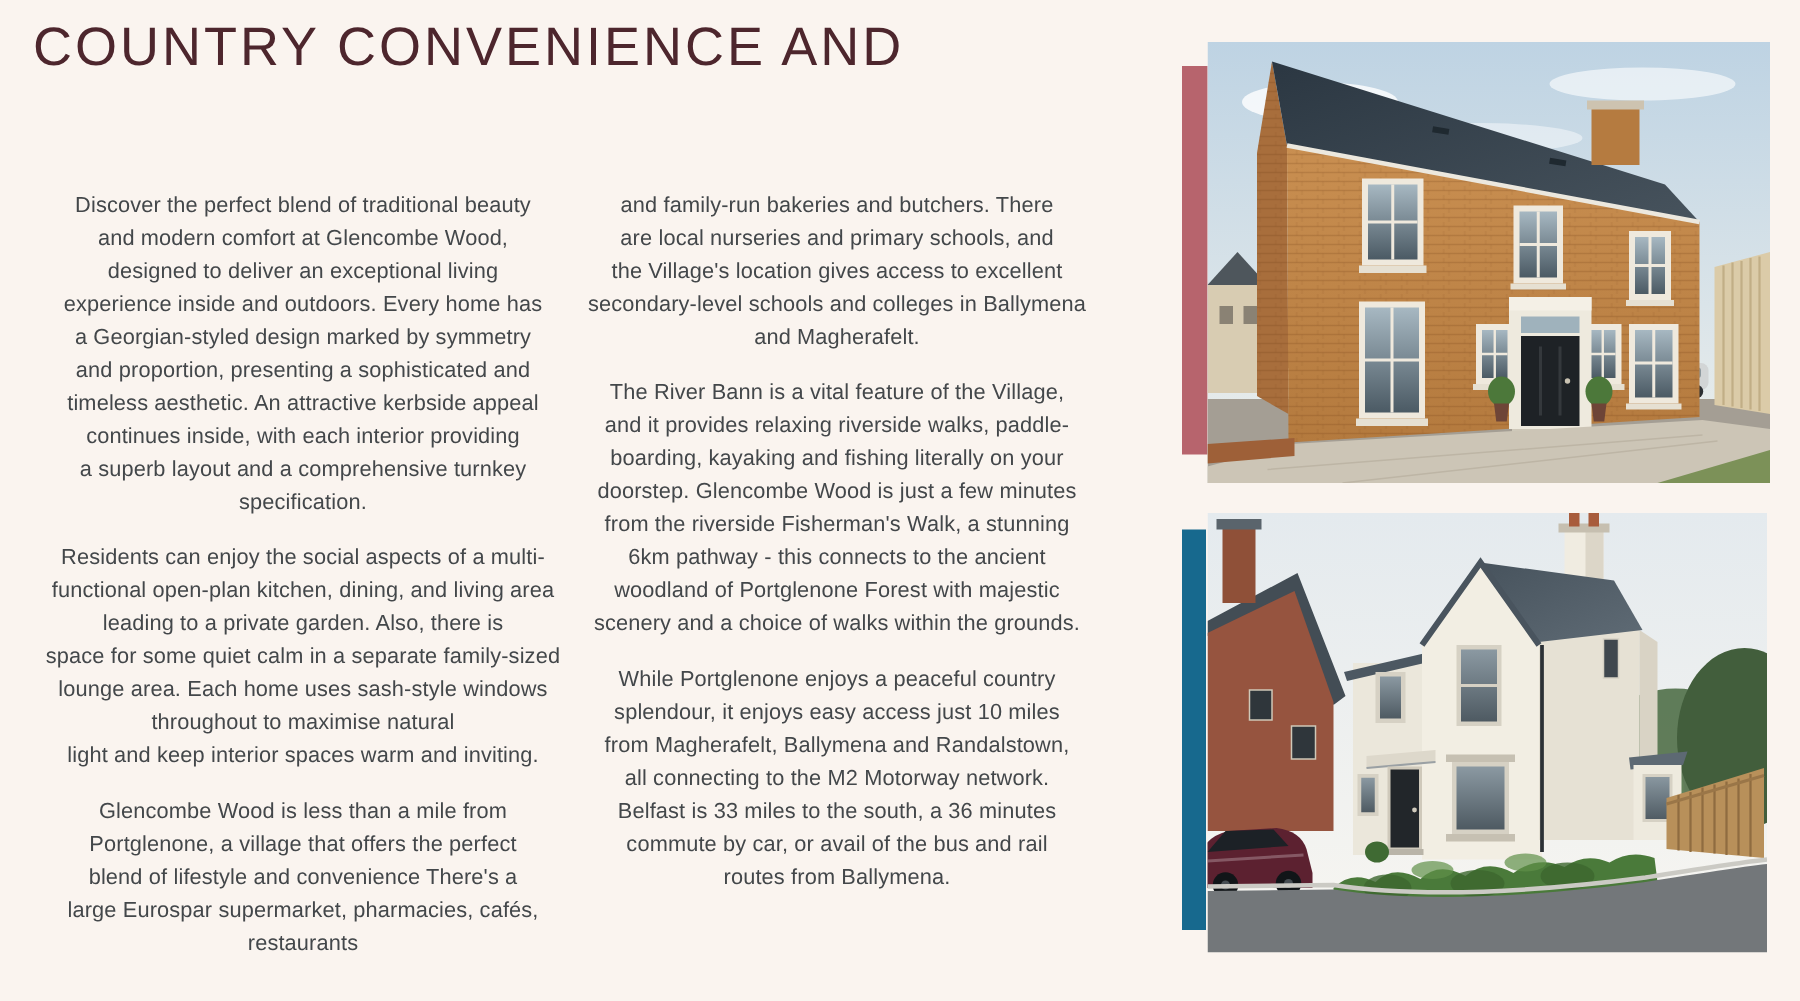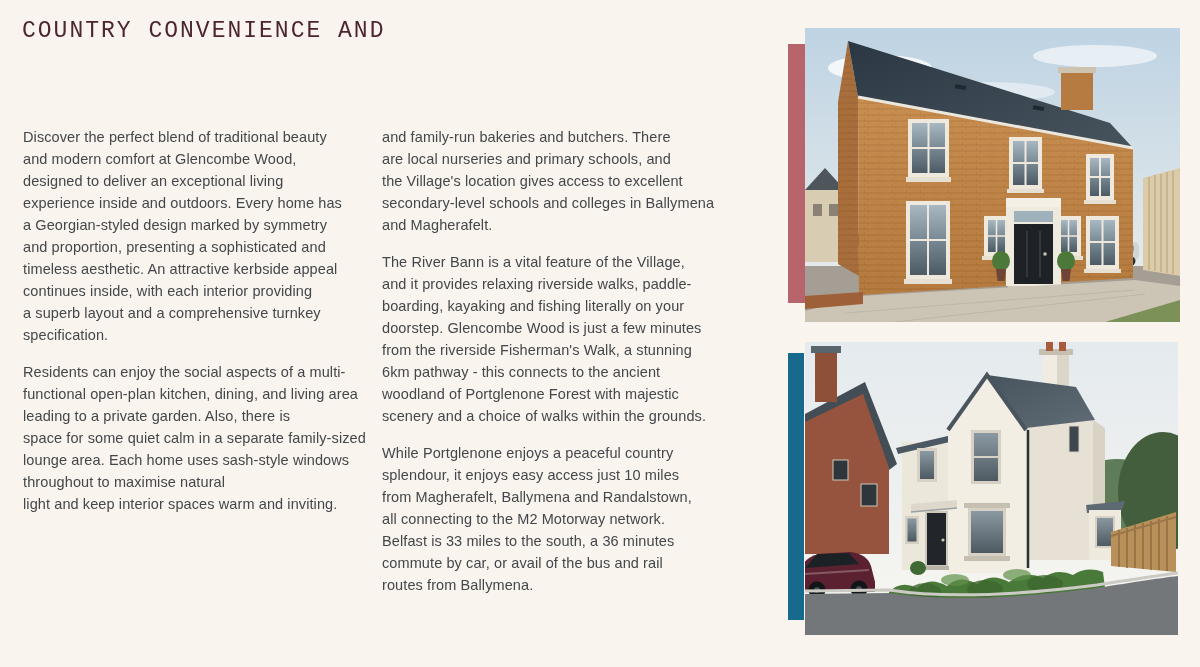--- a/index.html
+++ b/index.html
@@ -2,24 +2,24 @@
 <html><head>
 <meta charset="utf-8">
 <style>
   html,body{margin:0;padding:0;background:#faf4ef;}
   .page{
     position:relative;width:1200px;height:667px;background:#faf4ef;
     font-family:"Liberation Sans",sans-serif;overflow:hidden;
   }
   .title{
     position:absolute;left:22px;top:12px;margin:0;
-    font-family:Liberation Mono, monospace;font-weight:normal;
-    font-size:23px;line-height:38px;letter-spacing:2px;color:#4d262d;
+    font-family:Liberation Sans, sans-serif;font-weight:normal;
+    font-size:36px;line-height:38px;letter-spacing:2px;color:#4d262d;
   }
-  .col{position:absolute;top:126px;}
+  .col{position:absolute;top:126px;text-align:center;}
   .col-left{left:23px;width:358px;}
   .col-right{left:382px;width:352px;}
   .col p{
     margin:0 0 15px 0;white-space:pre-line;
     font-size:14.5px;line-height:22px;color:#43474a;letter-spacing:0.1px;
   }
   .bar{position:absolute;}
   .bar-rose{left:788px;top:44px;width:17px;height:259px;background:#b7646d;}
   .bar-teal{left:788px;top:353px;width:16px;height:267px;background:#17698e;}
   figure.photo{position:absolute;margin:0;padding:0;}
@@ -45,20 +45,25 @@
 continues inside, with each interior providing
 a superb layout and a comprehensive turnkey
 specification.</p>
     <p>Residents can enjoy the social aspects of a multi-
 functional open-plan kitchen, dining, and living area
 leading to a private garden. Also, there is
 space for some quiet calm in a separate family-sized
 lounge area. Each home uses sash-style windows
 throughout to maximise natural
 light and keep interior spaces warm and inviting.</p>
+    <p>Glencombe Wood is less than a mile from
+Portglenone, a village that offers the perfect
+blend of lifestyle and convenience There's a
+large Eurospar supermarket, pharmacies, cafés,
+restaurants</p>
   </div>
 
   <div class="col col-right">
     <p>and family-run bakeries and butchers. There
 are local nurseries and primary schools, and
 the Village's location gives access to excellent
 secondary-level schools and colleges in Ballymena
 and Magherafelt.</p>
     <p>The River Bann is a vital feature of the Village,
 and it provides relaxing riverside walks, paddle-

